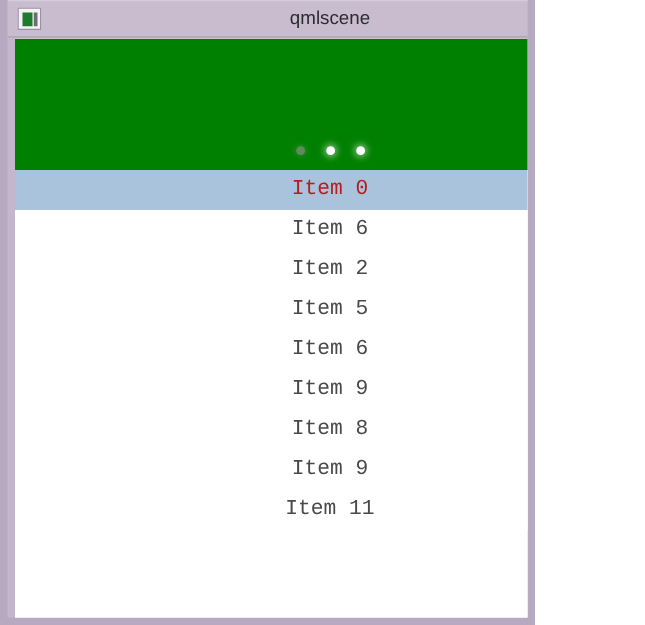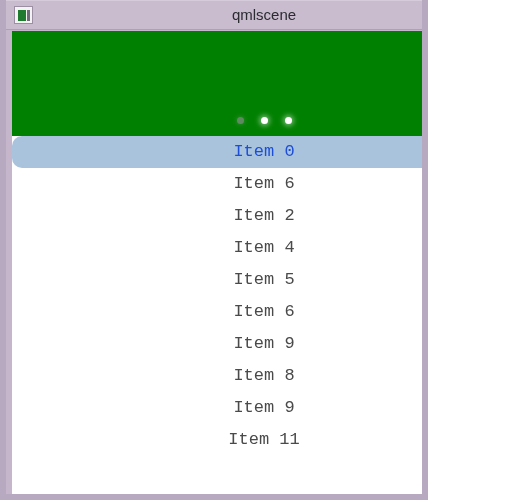--- a/index.html
+++ b/index.html
@@ -210,22 +210,21 @@
     text-align: center;
     font-family: "Liberation Mono", "DejaVu Sans Mono", monospace;
     font-size: 17px;
     color: #4a4a4a;
     background: #ffffff;
     white-space: nowrap;
     box-sizing: border-box;
   }
   .row.selected {
     background: #a9c3dc;
-    color: #1d4ed8;
-    border-radius: 10px;
+    color: #b91c1c;
   }
 
   
   #scrollbar-track {
     position: absolute;
     right: 0;
     top: 0;
     width: 9px;
     height: 469px;
     background: transparent;
@@ -284,21 +283,20 @@
           <span class="pdot dim"></span>
           <span class="pdot"></span>
           <span class="pdot"></span>
         </div>
       </div>
 
       <div id="list">
         <div class="row selected"><span>Item 0</span></div>
         <div class="row"><span>Item 6</span></div>
         <div class="row"><span>Item 2</span></div>
-        <div class="row"><span>Item 4</span></div>
         <div class="row"><span>Item 5</span></div>
         <div class="row"><span>Item 6</span></div>
         <div class="row"><span>Item 9</span></div>
         <div class="row"><span>Item 8</span></div>
         <div class="row"><span>Item 9</span></div>
         <div class="row"><span>Item 11</span></div>
       </div>
 
       <div id="scrollbar-track">
         <div id="scrollbar-handle"></div>

